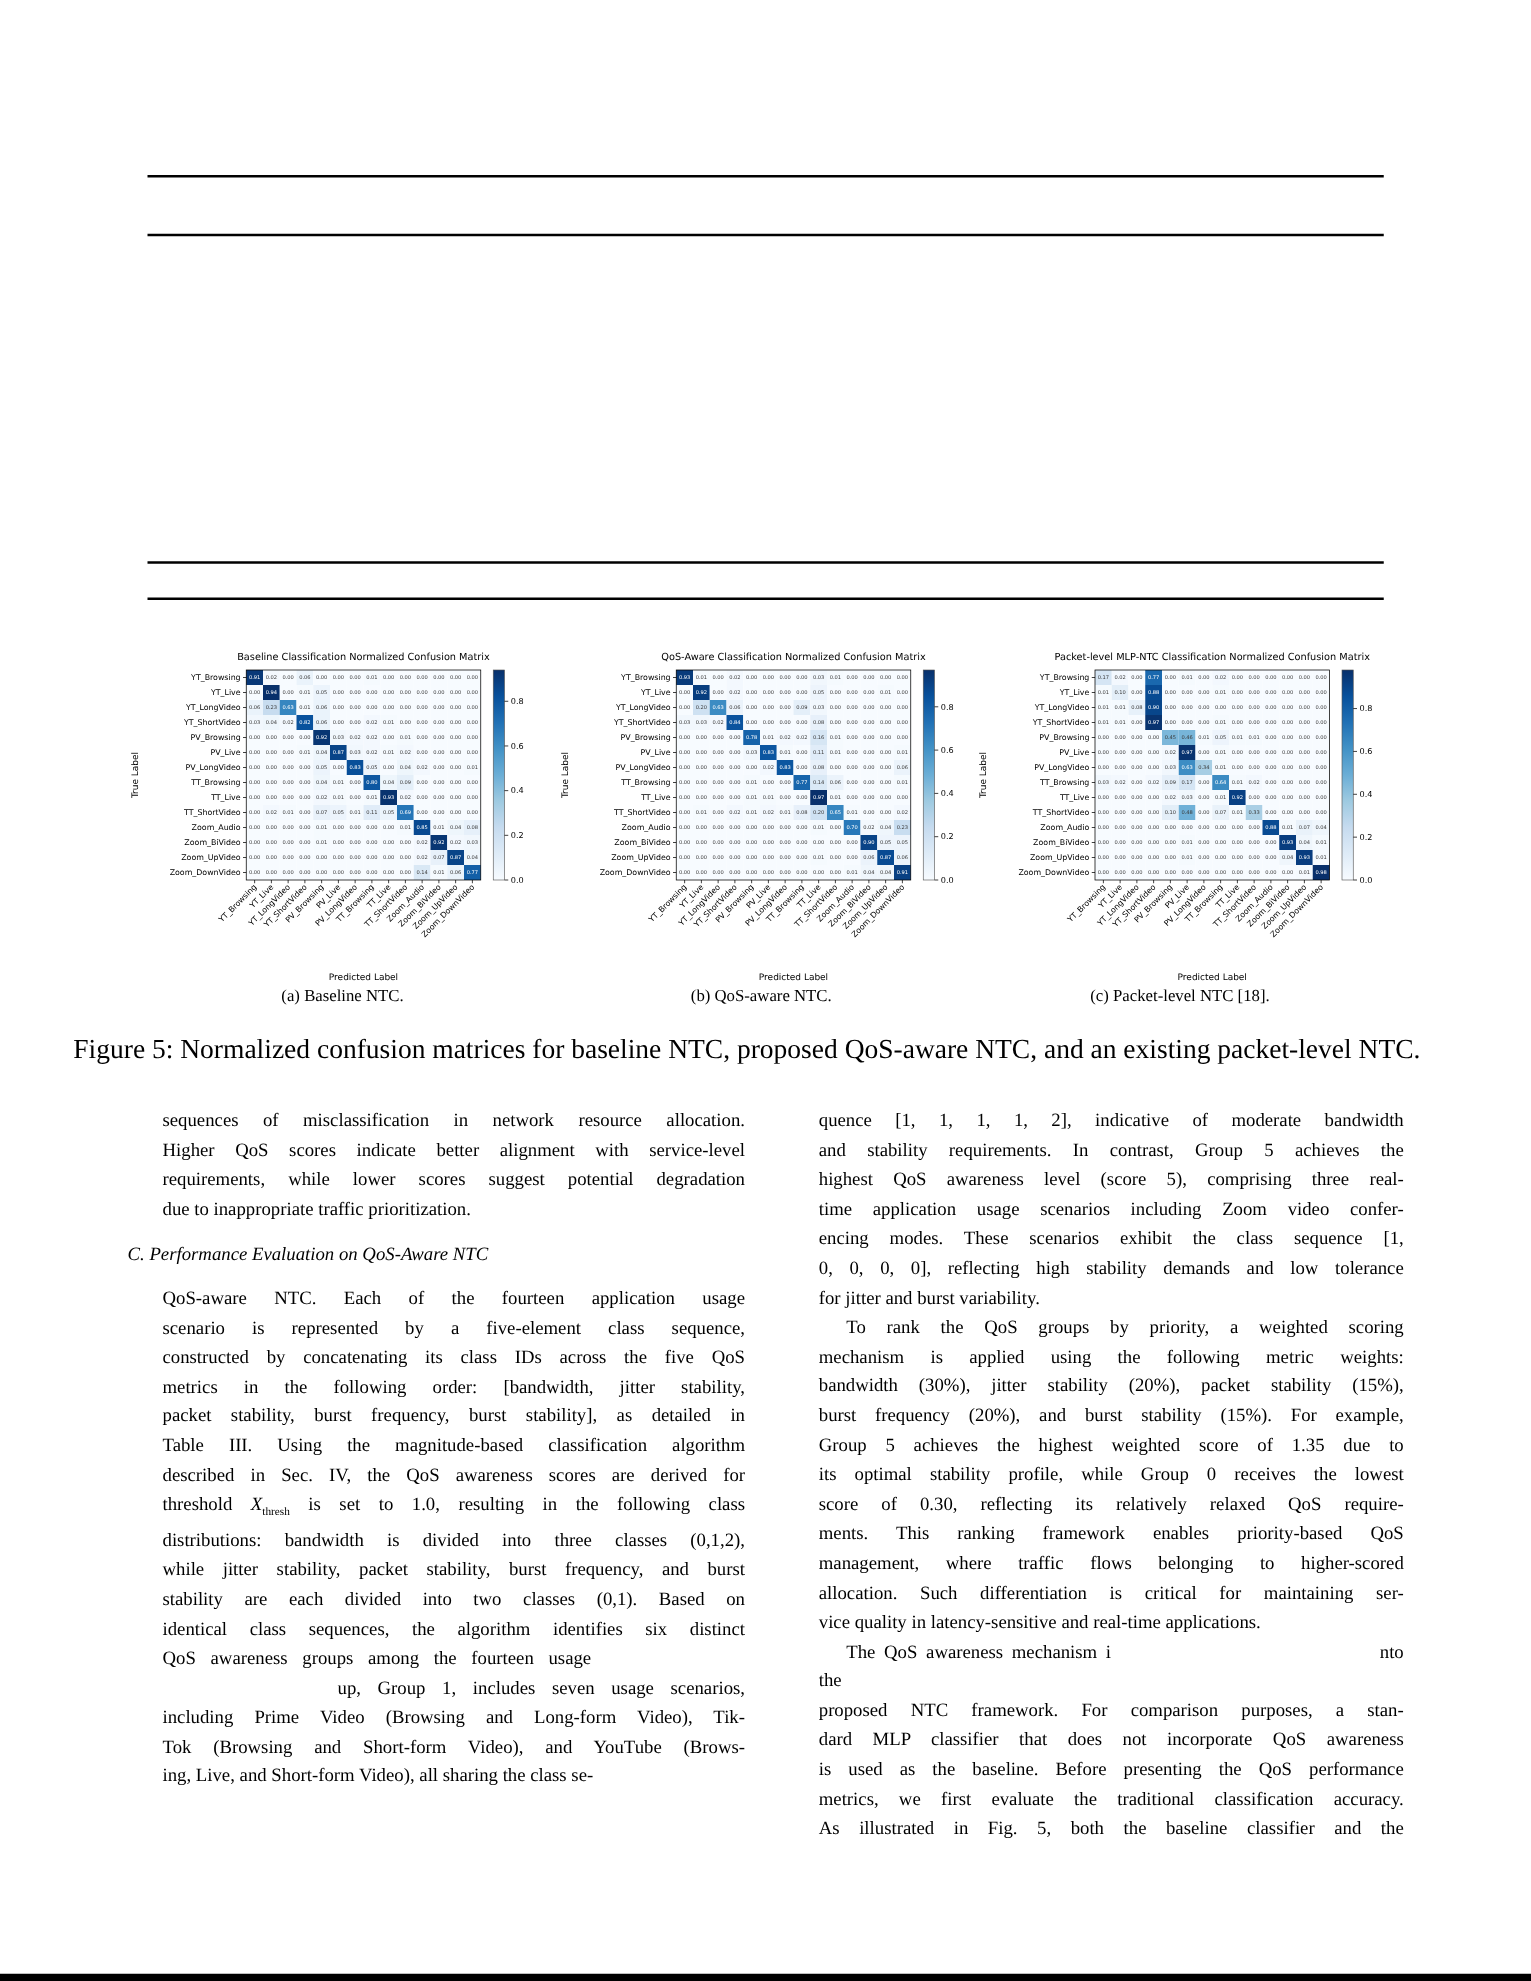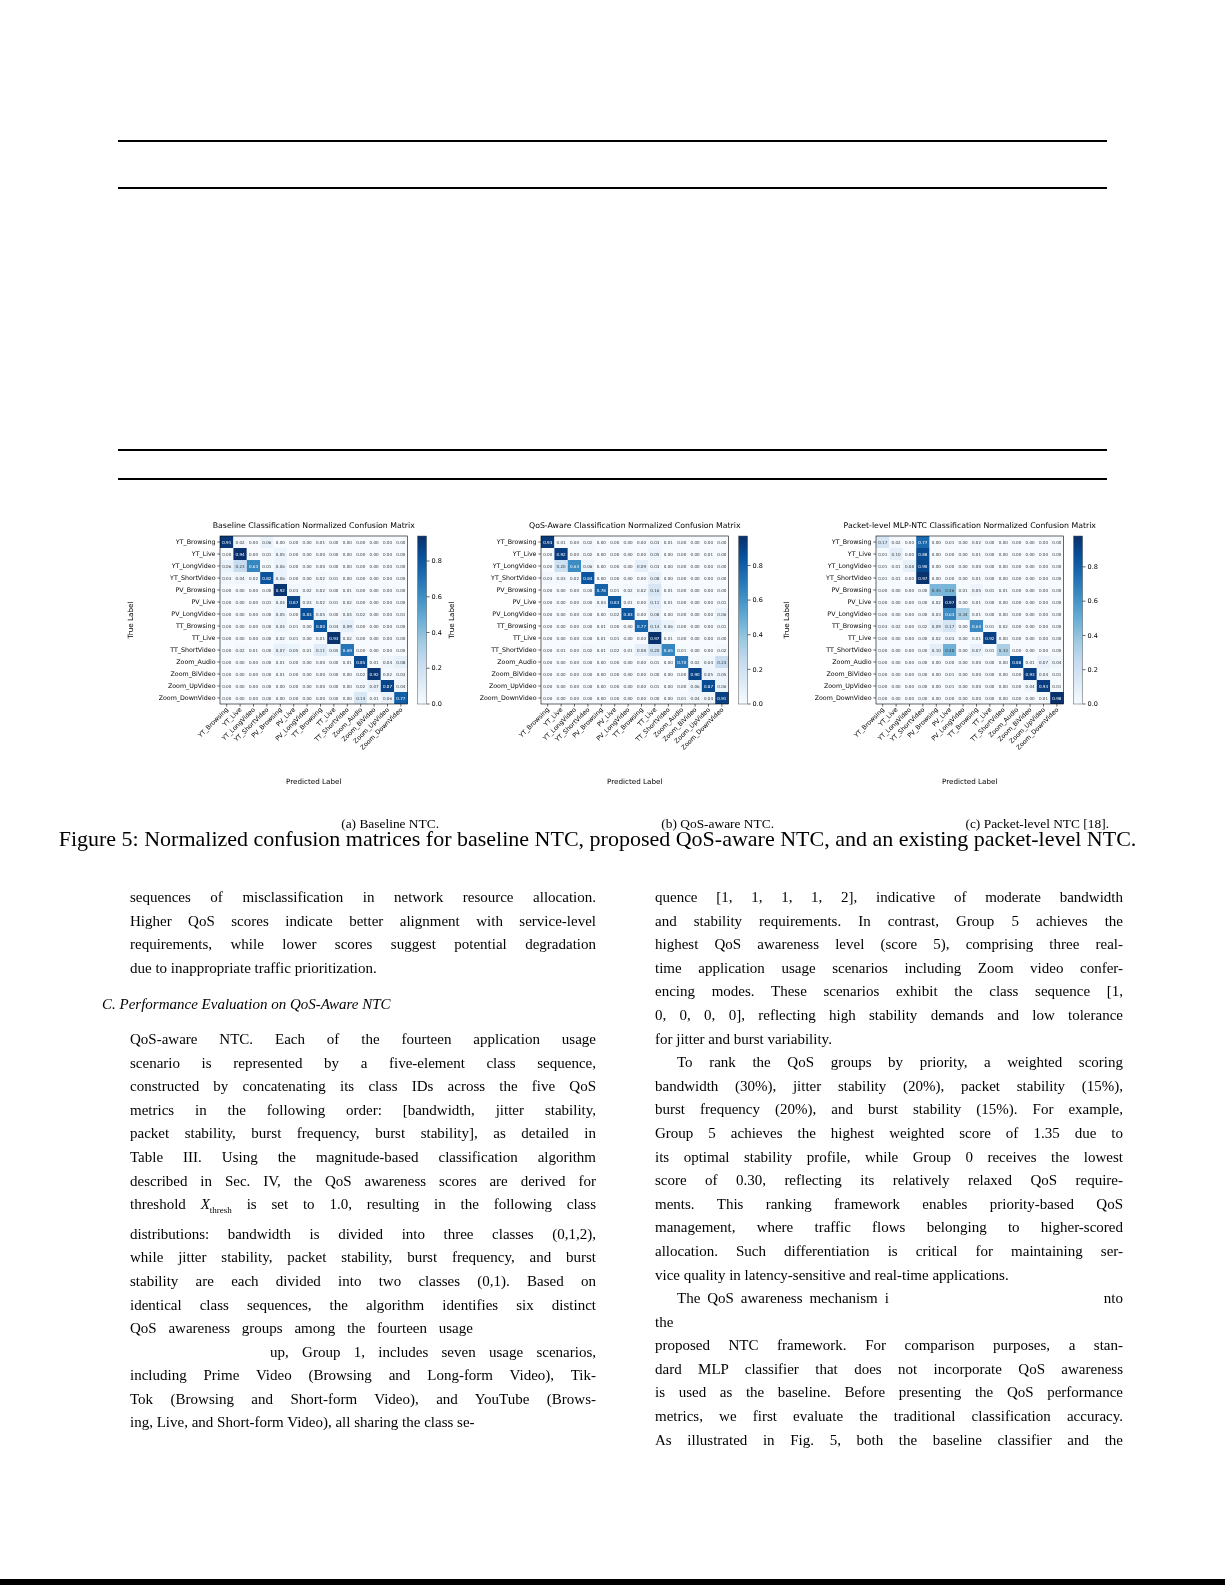--- a/index.html
+++ b/index.html
@@ -1,22 +1,22 @@
 <!DOCTYPE html>
 <html><head>
 <meta charset="utf-8">
 <style>
   html,body{margin:0;padding:0;background:#fff;}
   .page{position:relative;width:1225px;height:1585px;background:#ffffff;overflow:hidden;
         font-family:"Liberation Serif", serif;color:#000;}
   .rule{position:absolute;left:118px;width:989px;height:2px;background:#000;}
   .footer-bar{position:absolute;left:0;top:1579px;width:1225px;height:6px;background:#000;}
   .panel{position:absolute;top:512px;width:330px;height:264px;}
-  #panel0{left:123px}#panel1{left:444px}#panel2{left:779px}
-  .subcap{position:absolute;top:789px;width:330px;text-align:right;font-size:13.4px;margin-top:27px;}
+  #panel0{left:100px}#panel1{left:444px}#panel2{left:779px}
+  .subcap{position:absolute;top:789px;width:330px;text-align:center;font-size:13.4px;}
   #subcap0{left:109px}#subcap1{left:444px}#subcap2{left:779px}
   .figcap{position:absolute;top:826px;left:35px;width:1125px;text-align:center;font-size:22px;}
   .col{position:absolute;top:886px;font-size:15px;line-height:23.6px;}
   #colL{left:102px;width:494px}
   #colR{left:627px;width:496px}
   .tline{text-align:justify;text-align-last:left;margin-left:28px;}
   .tline.just{text-align-last:justify;}
   .heading{font-style:italic;margin:13px 0 11px 0;}
   .gap{display:inline-block;height:1px;}
   .mathx{font-style:italic;}
@@ -1505,20 +1505,21 @@
     </div>
   <div class="col" id="colR">
       <div class="tline just">quence [1, 1, 1, 1, 2], indicative of moderate bandwidth</div>
       <div class="tline just">and stability requirements. In contrast, Group 5 achieves the</div>
       <div class="tline just">highest QoS awareness level (score 5), comprising three real-</div>
       <div class="tline just">time application usage scenarios including Zoom video confer-</div>
       <div class="tline just">encing modes. These scenarios exhibit the class sequence [1,</div>
       <div class="tline just">0, 0, 0, 0], reflecting high stability demands and low tolerance</div>
       <div class="tline">for jitter and burst variability.</div>
       <div class="tline just"><span class="gap" style="width: 22px;"></span>To rank the QoS groups by priority, a weighted scoring</div>
+      <div class="tline just">mechanism is applied using the following metric weights:</div>
       <div class="tline just">bandwidth (30%), jitter stability (20%), packet stability (15%),</div>
       <div class="tline just">burst frequency (20%), and burst stability (15%). For example,</div>
       <div class="tline just">Group 5 achieves the highest weighted score of 1.35 due to</div>
       <div class="tline just">its optimal stability profile, while Group 0 receives the lowest</div>
       <div class="tline just">score of 0.30, reflecting its relatively relaxed QoS require-</div>
       <div class="tline just">ments. This ranking framework enables priority-based QoS</div>
       <div class="tline just">management, where traffic flows belonging to higher-scored</div>
       <div class="tline just">allocation. Such differentiation is critical for maintaining ser-</div>
       <div class="tline">vice quality in latency-sensitive and real-time applications.</div>
       <div class="tline"><span class="gap" style="width: 22px;"></span>The QoS awareness mechanism i<span class="gap" style="width: 215px;"></span>nto the</div>

